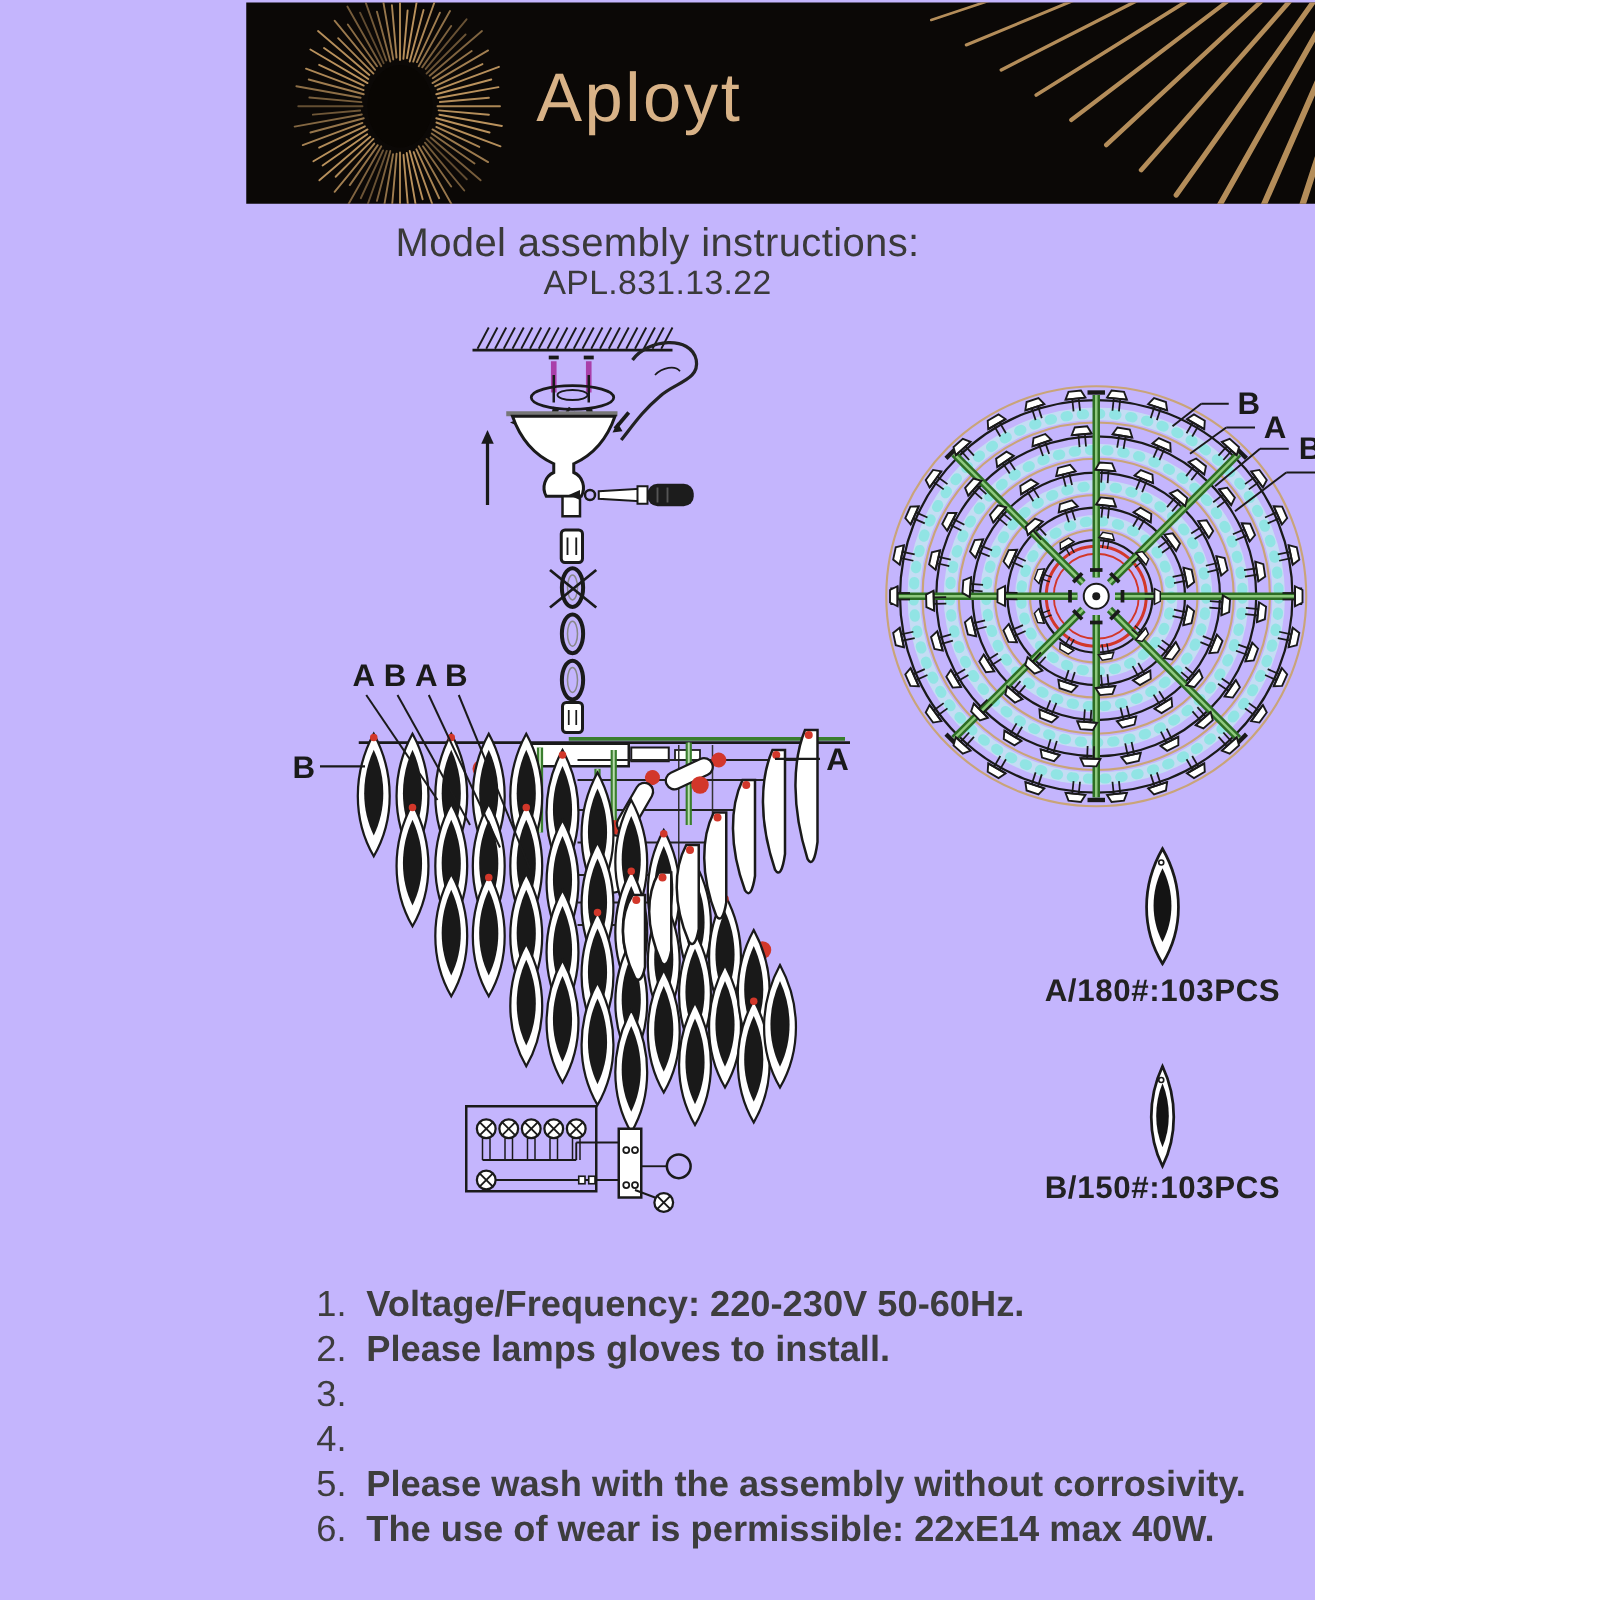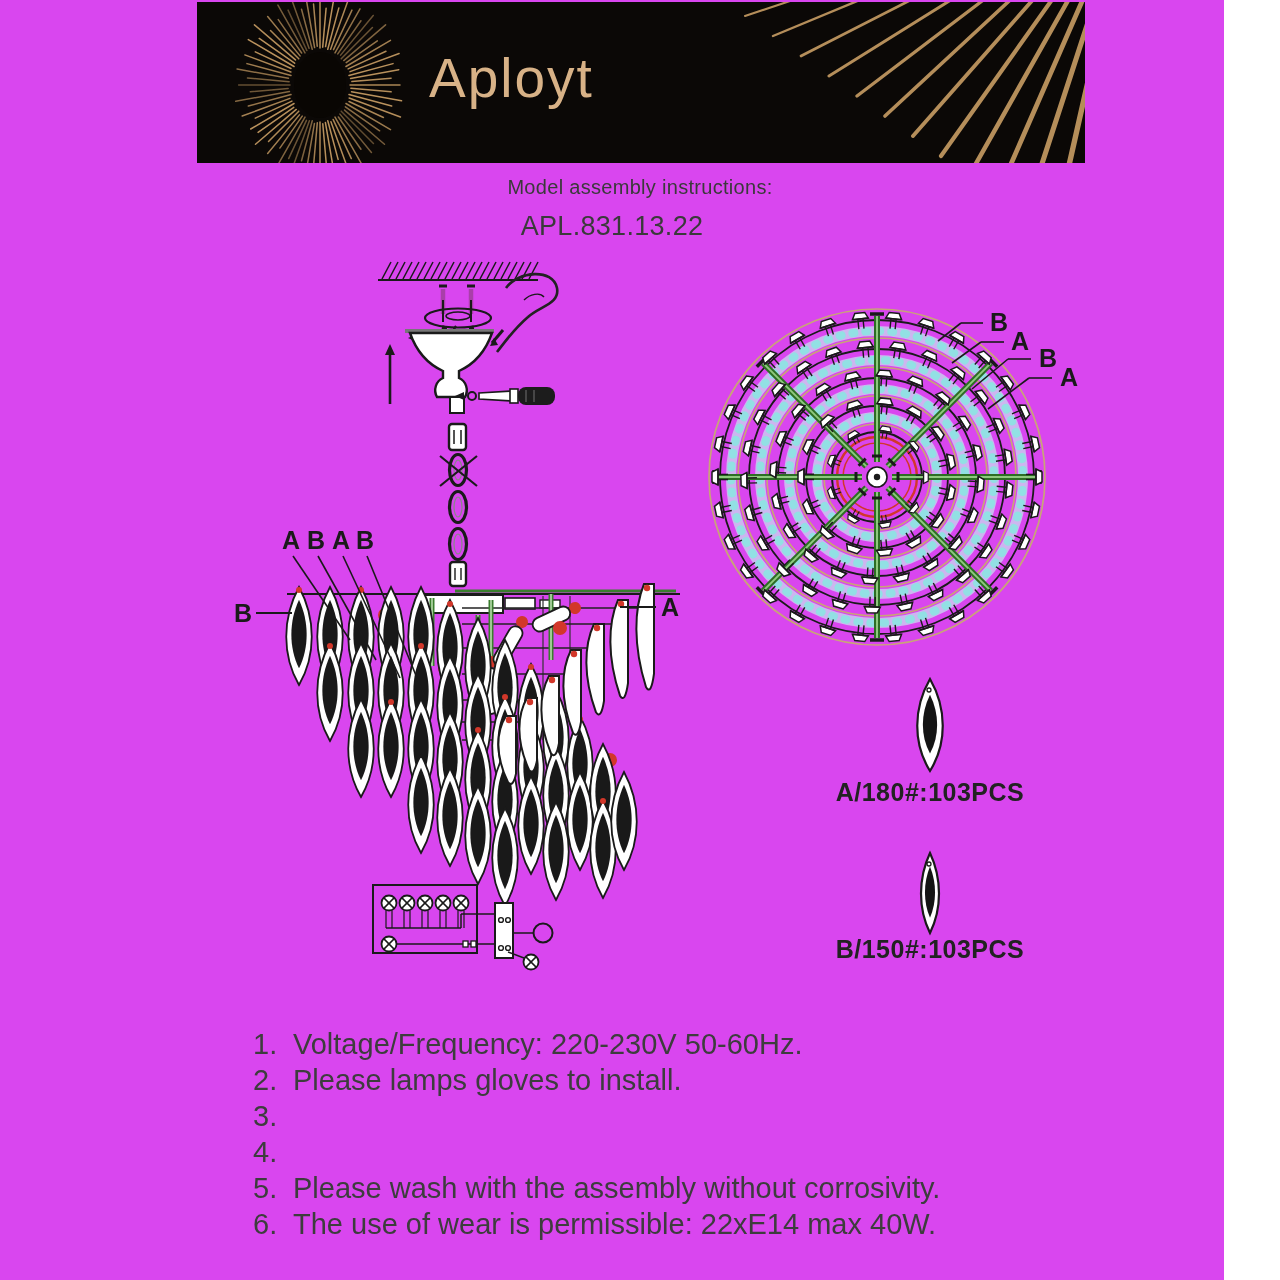--- a/index.html
+++ b/index.html
@@ -1,33 +1,33 @@
 <!DOCTYPE html>
 <html><head>
 <meta charset="utf-8">
 <style>
   html,body{margin:0;padding:0;background:#ffffff;}
-  .page{position:relative;width:1224px;height:1280px;background:#d946ef;overflow:hidden;
+  .page{position:relative;width:1052px;height:1280px;background:#c4b5fd;overflow:hidden;
         font-family:"Liberation Sans",sans-serif;}
   .banner{position:absolute;left:197px;top:2px;width:888px;height:161px;background:#0b0806;}
   .banner svg{position:absolute;left:0;top:0;width:888px;height:161px;}
   .brand{position:absolute;left:232px;top:44px;font-size:55px;font-weight:400;color:#d8b287;
          letter-spacing:2px;font-family:"Liberation Sans",sans-serif;}
   .title-line{position:absolute;left:0;width:100%;text-align:center;color:#3a3a3a;
               font-weight:500;letter-spacing:.3px;}
-  #title1{top:176px;font-size:20px;padding-left:28px;}
+  #title1{top:176px;font-size:32px;}
   #title2{top:211px;font-size:27px;}
   #diagram{position:absolute;left:0;top:0;width:1280px;height:1280px;}
   .svg-label{font-family:"Liberation Sans",sans-serif;font-size:25px;font-weight:600;fill:#1a1a1a;}
   .legend-label{font-family:"Liberation Sans",sans-serif;font-size:25px;font-weight:600;fill:#222;letter-spacing:.5px;}
   .instructions{position:absolute;left:253px;top:1026px;width:820px;display:flex;
                 flex-direction:column;font-size:29px;color:#3d3d3d;}
   .item{display:flex;line-height:36px;}
   .item .num{width:40px;flex:none;}
-  .item .txt{flex:none;white-space:nowrap;}
+  .item .txt{flex:none;white-space:nowrap;font-weight:bold;}
 </style>
 </head>
 <body>
 
 <div class="page">
 
   <div class="banner">
     <svg>
       <g id="g-burst">
           <line x1="153" y1="83" x2="203" y2="83" stroke="#c49a62" stroke-width="1.5" stroke-linecap="round" opacity="0.87"></line>

